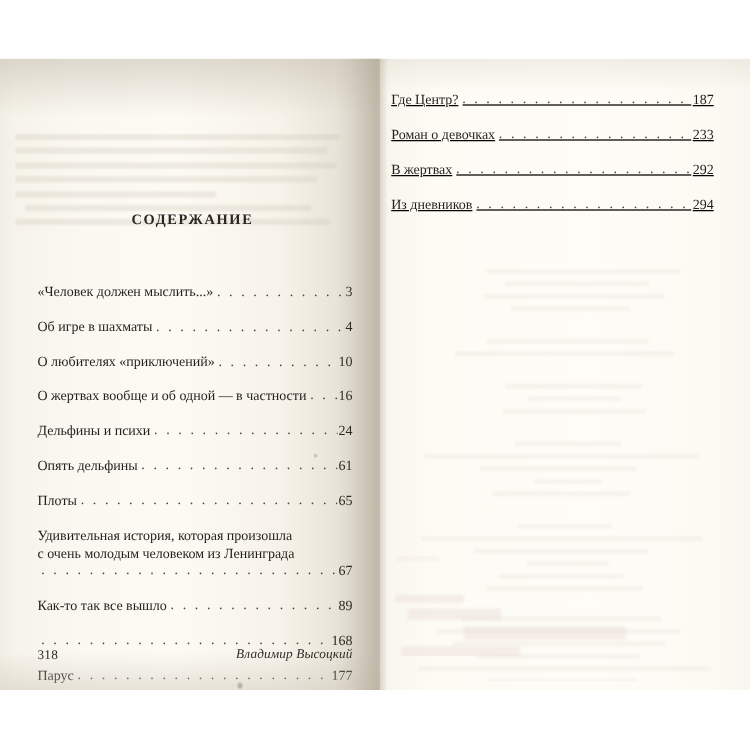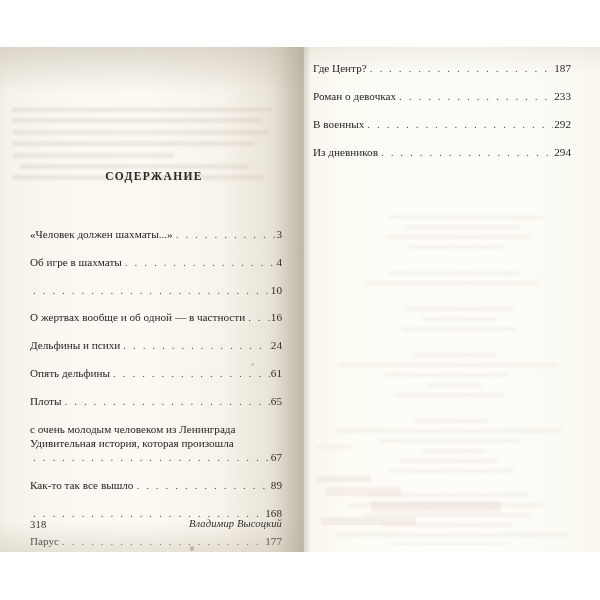--- a/index.html
+++ b/index.html
@@ -208,22 +208,23 @@
   
   .right-body {
     position: absolute;
     left: 9px;
     top: 0;
     width: 258px;
   }
   .right-list {
     position: absolute;
     left: 0;
-    top: 14px;
+    top: 26px;
     width: 258px;
+    text-decoration: underline;
   }
   .right-list .toc-entry {
     margin-bottom: 13.6px;
   }
 
   
   .bleed {
     position: absolute;
     pointer-events: none;
     user-select: none;
@@ -304,36 +305,37 @@
       </div>
 
       <div class="left-body">
 
         <div class="toc-heading">СОДЕРЖАНИЕ</div>
 
         <div class="toc-list">
 
           <div class="toc-entry">
             <div class="leader-row">
-              <span class="entry-title">«Человек должен шахматы...»</span>
+              <span class="entry-title">«Человек должен мыслить...»</span>
               <span class="leader">. . . . . . . . . . . . . . . . . . . . . . . . . . . . . . . . . . . .</span>
               <span class="entry-page">3</span>
             </div>
           </div>
 
           <div class="toc-entry">
             <div class="leader-row">
               <span class="entry-title">Об игре в шахматы</span>
               <span class="leader">. . . . . . . . . . . . . . . . . . . . . . . . . . . . . . . . . . . .</span>
               <span class="entry-page">4</span>
             </div>
           </div>
 
           <div class="toc-entry">
             <div class="leader-row">
+              <span class="entry-title">О любителях «приключений»</span>
               <span class="leader">. . . . . . . . . . . . . . . . . . . . . . . . . . . . . . . . . . . .</span>
               <span class="entry-page">10</span>
             </div>
           </div>
 
           <div class="toc-entry">
             <div class="leader-row">
               <span class="entry-title">О жертвах вообще и об одной — в частности</span>
               <span class="leader">. . . . . . . . . . . . . . . . . . . . . . . . . . . . . . . . . . . .</span>
               <span class="entry-page">16</span>
@@ -358,22 +360,22 @@
 
           <div class="toc-entry">
             <div class="leader-row">
               <span class="entry-title">Плоты</span>
               <span class="leader">. . . . . . . . . . . . . . . . . . . . . . . . . . . . . . . . . . . .</span>
               <span class="entry-page">65</span>
             </div>
           </div>
 
           <div class="toc-entry" style="margin-bottom:13.4px">
+            <span class="entry-line">Удивительная история, которая произошла</span>
             <span class="entry-line">с очень молодым человеком из Ленинграда</span>
-            <span class="entry-line">Удивительная история, которая произошла</span>
             <div class="leader-row">
               <span class="leader">. . . . . . . . . . . . . . . . . . . . . . . . . . . . . . . . . . . .</span>
               <span class="entry-page">67</span>
             </div>
           </div>
 
           <div class="toc-entry">
             <div class="leader-row">
               <span class="entry-title">Как-то так все вышло</span>
               <span class="leader">. . . . . . . . . . . . . . . . . . . . . . . . . . . . . . . . . . . .</span>
@@ -466,21 +468,21 @@
           <div class="toc-entry">
             <div class="leader-row">
               <span class="entry-title">Роман о девочках</span>
               <span class="leader">. . . . . . . . . . . . . . . . . . . . . . . . . . . . . . . . . . . .</span>
               <span class="entry-page">233</span>
             </div>
           </div>
 
           <div class="toc-entry">
             <div class="leader-row">
-              <span class="entry-title">В военных</span>
+              <span class="entry-title">В жертвах</span>
               <span class="leader">. . . . . . . . . . . . . . . . . . . . . . . . . . . . . . . . . . . .</span>
               <span class="entry-page">292</span>
             </div>
           </div>
 
           <div class="toc-entry">
             <div class="leader-row">
               <span class="entry-title">Из дневников</span>
               <span class="leader">. . . . . . . . . . . . . . . . . . . . . . . . . . . . . . . . . . . .</span>
               <span class="entry-page">294</span>

